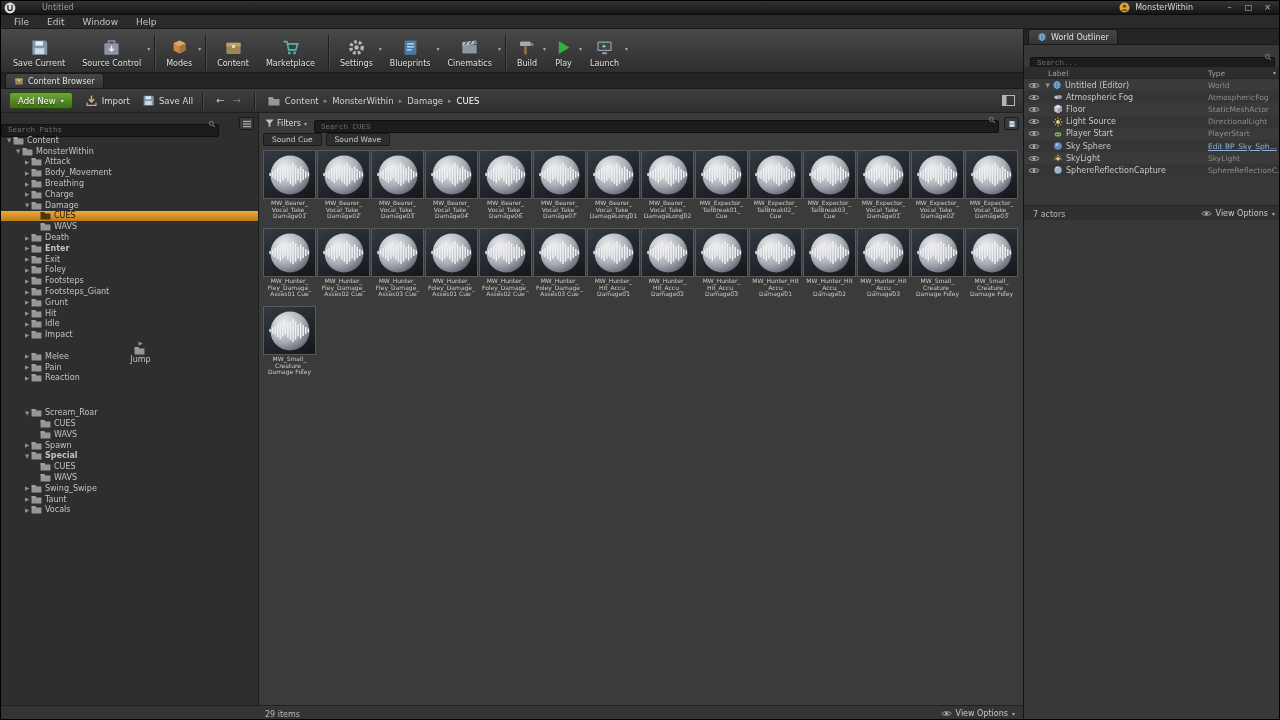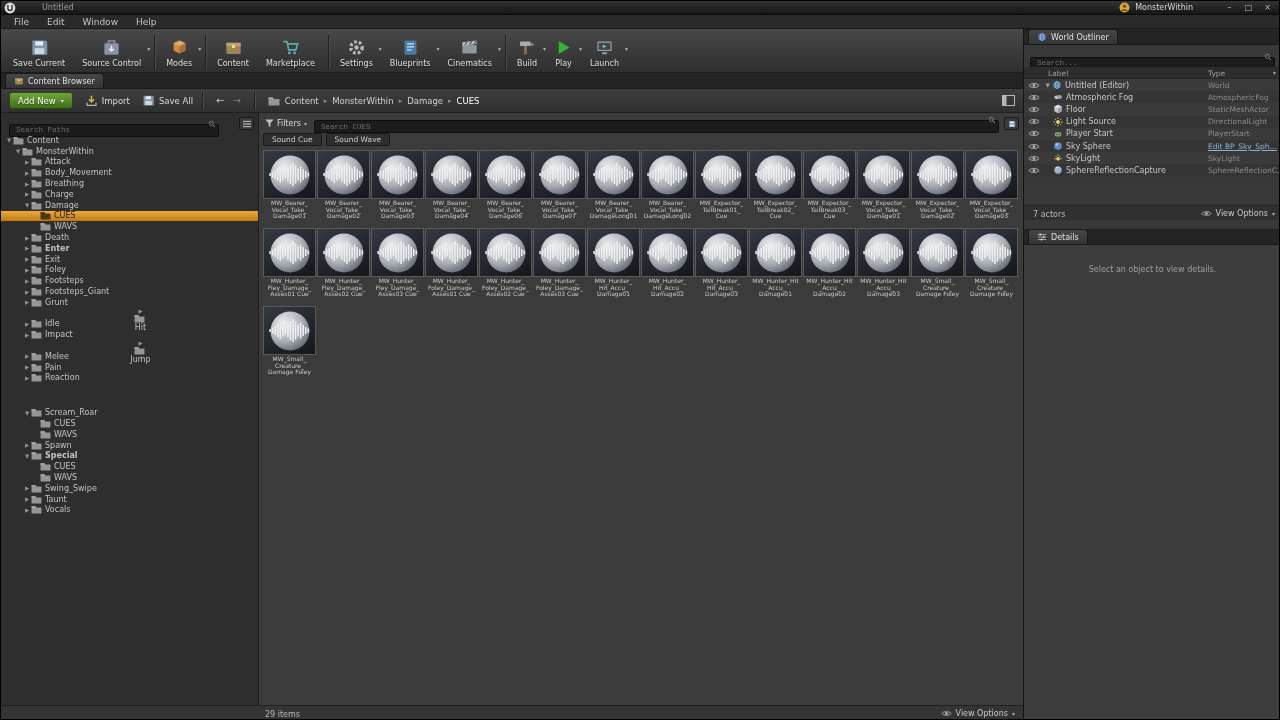--- a/index.html
+++ b/index.html
@@ -67,21 +67,21 @@
   .crumbs{display:flex;align-items:center;gap:5px;margin-left:4px;font-size:8.5px}
   .crumb{color:#d0d0d0}
   .crumb.last{color:#fff}
   .chev{color:#8a8a8a;font-size:7px}
   .crumb-folder{width:12px;height:10px}
   .header-right{margin-left:auto;width:13px;height:13px}
 
   .cb-body{position:absolute;top:40px;left:0;right:0;bottom:16px}
   .tree-panel{position:absolute;left:0;top:0;width:258px;height:100%;background:#2e2e2e;
               border-right:1px solid #1d1d1d}
-  .search-row{position:absolute;top:4px;left:8px;right:4px;height:13px;display:flex;gap:20px}
+  .search-row{position:absolute;top:4px;left:0;right:4px;height:13px;display:flex;gap:20px}
   .search-wrap{position:relative;flex:none}
   .search-wrap.grow{flex:1}
   .search-wrap input{width:100%;height:13px;background:#1c1c1c;border:1px solid #0f0f0f;border-radius:2px;
             color:#bcbcbc;font-size:7.5px;padding:0 14px 0 6px;font-family:Liberation Mono, monospace;outline:none}
   input::placeholder{color:#6d6d6d}
   .search-mag{position:absolute;right:3px;top:2.5px;width:8px;height:8px}
   .mini-btn{width:15px;height:13px;background:#3a3a3a;border:1px solid #191919;border-radius:2px;
             display:flex;align-items:center;justify-content:center;flex:none}
   .mini-ic{width:8px;height:8px}
 
@@ -550,21 +550,21 @@
               <div class="tree-row" style="padding-left: 22px;">
                 <span class="tree-arrow">▶</span>
                 <span class="tree-folder" data-icon="folder-icon">
                   <svg viewBox="0 0 12 10">
                     <path d="M.5 1.5h4.2l1 1.4h5.8V9.5H.5z" fill="#969696"></path>
                     <path d="M.5 1.5h4.2l1 1.4H.5z" fill="#ababab"></path>
                   </svg>
                 </span>
                 <span class="tree-label">Grunt</span>
               </div>
-              <div class="tree-row" style="padding-left: 22px; flex-direction: column;">
+              <div class="tree-row" style="padding-left: 22px;">
                 <span class="tree-arrow">▶</span>
                 <span class="tree-folder" data-icon="folder-icon">
                   <svg viewBox="0 0 12 10">
                     <path d="M.5 1.5h4.2l1 1.4h5.8V9.5H.5z" fill="#969696"></path>
                     <path d="M.5 1.5h4.2l1 1.4H.5z" fill="#ababab"></path>
                   </svg>
                 </span>
                 <span class="tree-label">Hit</span>
               </div>
               <div class="tree-row" style="padding-left: 22px;">
@@ -1774,35 +1774,15 @@
                 <path d="M1 4C3 1 11 1 13 4 11 7 3 7 1 4z" fill="none" stroke="#c0c0c0"></path>
                 <circle cx="7" cy="4" r="1.6" fill="#c0c0c0"></circle>
               </svg>
             </span>
           <span>View Options</span>
           <span class="vo-caret">▾</span>
         </div>
       </div>
     </div>
 
-    <div class="details">
-      <div class="panel-tabs">
-        <div class="tab">
-          <span class="tab-icon" data-icon="details-icon">
-              <svg viewBox="0 0 12 12">
-                <line x1="1" y1="3" x2="11" y2="3" stroke="#bbbbbb"></line>
-                <line x1="1" y1="6" x2="11" y2="6" stroke="#bbbbbb"></line>
-                <line x1="1" y1="9" x2="11" y2="9" stroke="#bbbbbb"></line>
-                <rect x="3" y="2" width="2" height="2" fill="#dddddd"></rect>
-                <rect x="7" y="5" width="2" height="2" fill="#dddddd"></rect>
-                <rect x="4.5" y="8" width="2" height="2" fill="#dddddd"></rect>
-              </svg>
-            </span>
-          <span>Details</span>
-        </div>
-      </div>
-      <div class="details-body">
-        <div class="details-empty">Select an object to view details.</div>
-      </div>
-    </div>
   </div>
 
 </div>
 
 </body></html>

